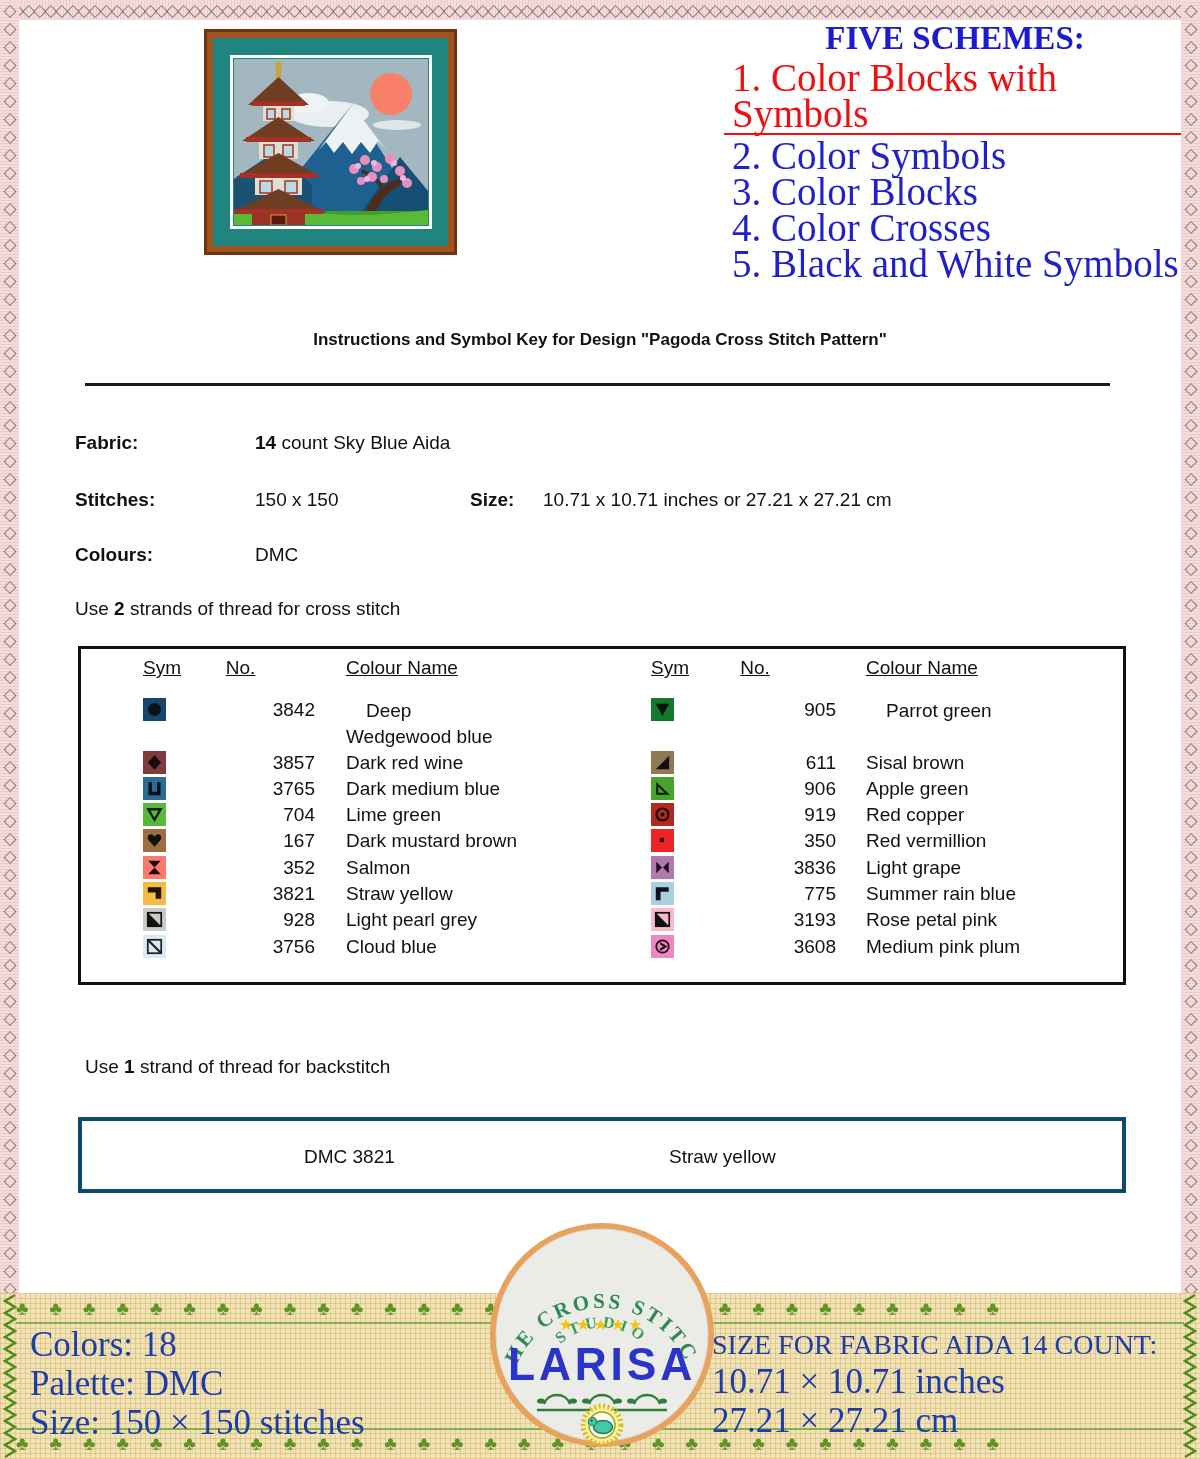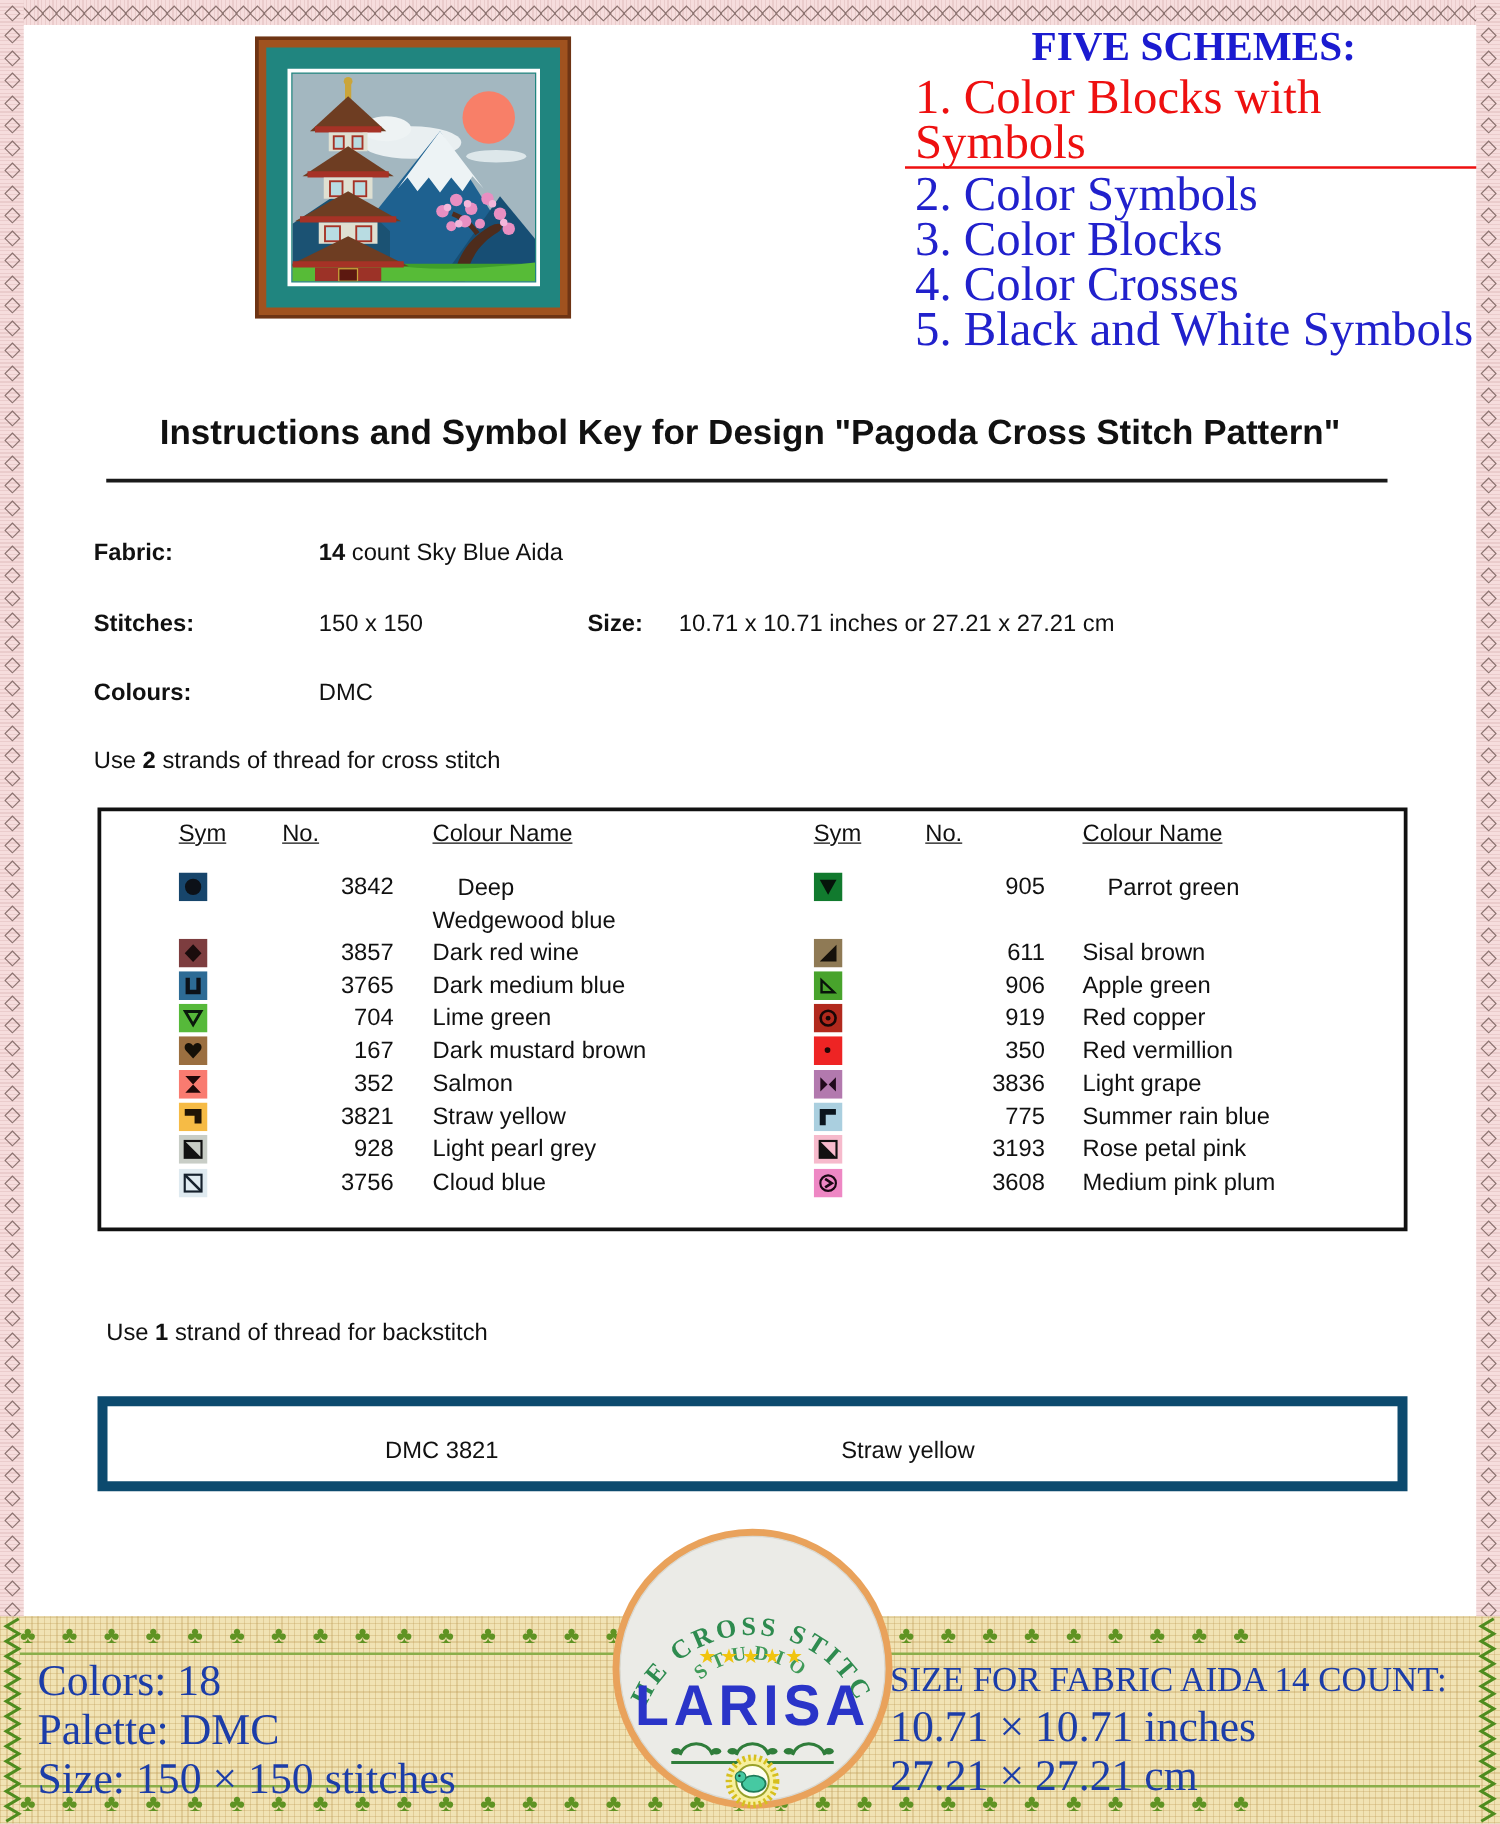--- a/index.html
+++ b/index.html
@@ -22,21 +22,21 @@
 
   
   .schemes{position:absolute;left:724px;top:20px;width:462px;
     font-family:"Liberation Serif","DejaVu Serif",serif;}
   .schemes-title{font-size:33px;font-weight:bold;color:#1b1bd0;text-align:center;margin-bottom:3px;}
   .scheme-item{font-size:39px;line-height:36px;color:#2121cc;padding-left:8px;cursor:pointer;}
   .scheme-item.active{color:#ee1010;border-bottom:2px solid #ee1010;padding-bottom:1px;margin-bottom:3px;}
 
   
   .doc-title{position:absolute;left:0;top:330px;width:100%;text-align:center;
-    font-size:28px;font-weight:bold;color:#111;}
+    font-size:17px;font-weight:bold;color:#111;}
   .title-rule{position:absolute;left:85px;top:383px;width:1025px;height:3px;background:#1a1a1a;}
 
   
   .spec{position:absolute;font-size:19px;color:#111;}
   .spec b{font-weight:bold;}
   .lbl{font-weight:bold;}
 
   
   .key-table{position:absolute;left:78px;top:646px;width:1048px;height:339px;
     border:3px solid #111;box-sizing:border-box;}
@@ -54,21 +54,21 @@
   .ksym{width:23px;height:23px;}
   .ksym svg{display:block;}
   .kno{text-align:right;}
   .kname{padding-left:var(--namepad);white-space:nowrap;}
   .krow.tall .kname{white-space:normal;width:160px;margin-left:-20px;text-indent:20px;
     padding-left:calc(var(--namepad) + 20px);line-height:26px;}
 
   
   .back-note{position:absolute;left:85px;top:1056px;font-size:19px;color:#111;}
   .back-box{position:absolute;left:78px;top:1117px;width:1048px;height:76px;
-    border:8px solid #0c4a6e;box-sizing:border-box;}
+    border:4px solid #0c4a6e;box-sizing:border-box;}
   .back-box span{position:absolute;top:25px;font-size:19px;color:#111;}
   .back-code{left:222px;}
   .back-name{left:587px;}
 
   
   .band{position:absolute;left:0;top:1293px;width:1200px;height:166px;background:#f1e3b4;
     background-image:
       repeating-linear-gradient(0deg,rgba(186,150,80,.30) 0 1px,transparent 1px 5px),
       repeating-linear-gradient(90deg,rgba(186,150,80,.30) 0 1px,transparent 1px 5px);
     z-index:1;}

